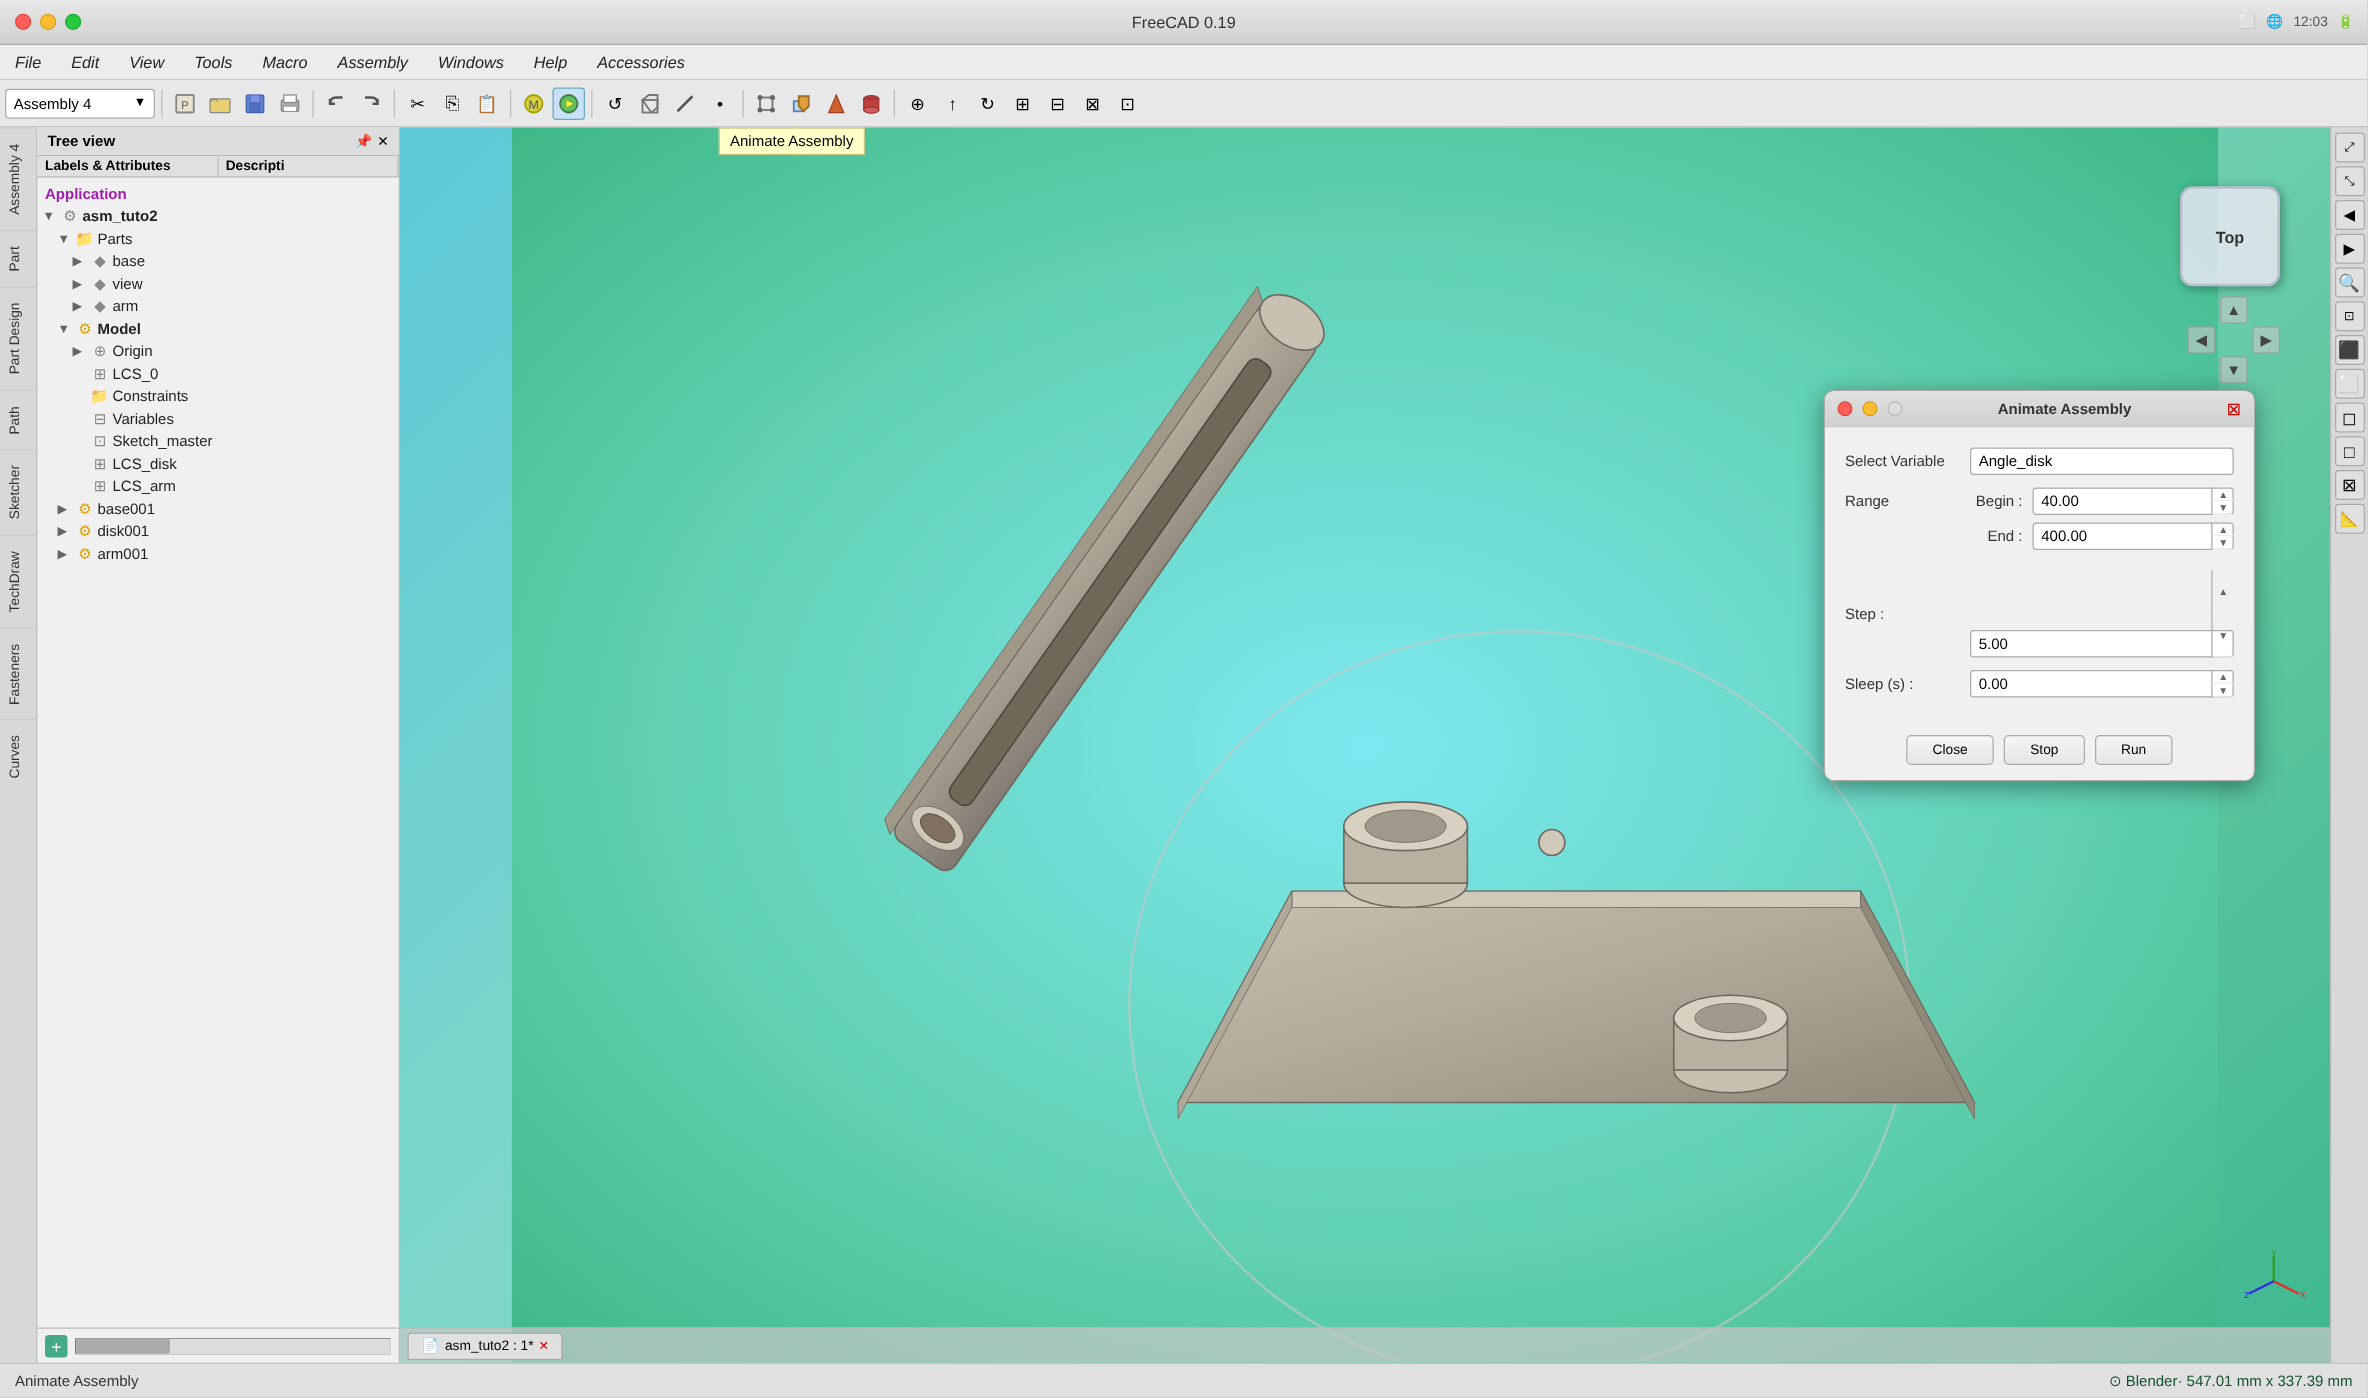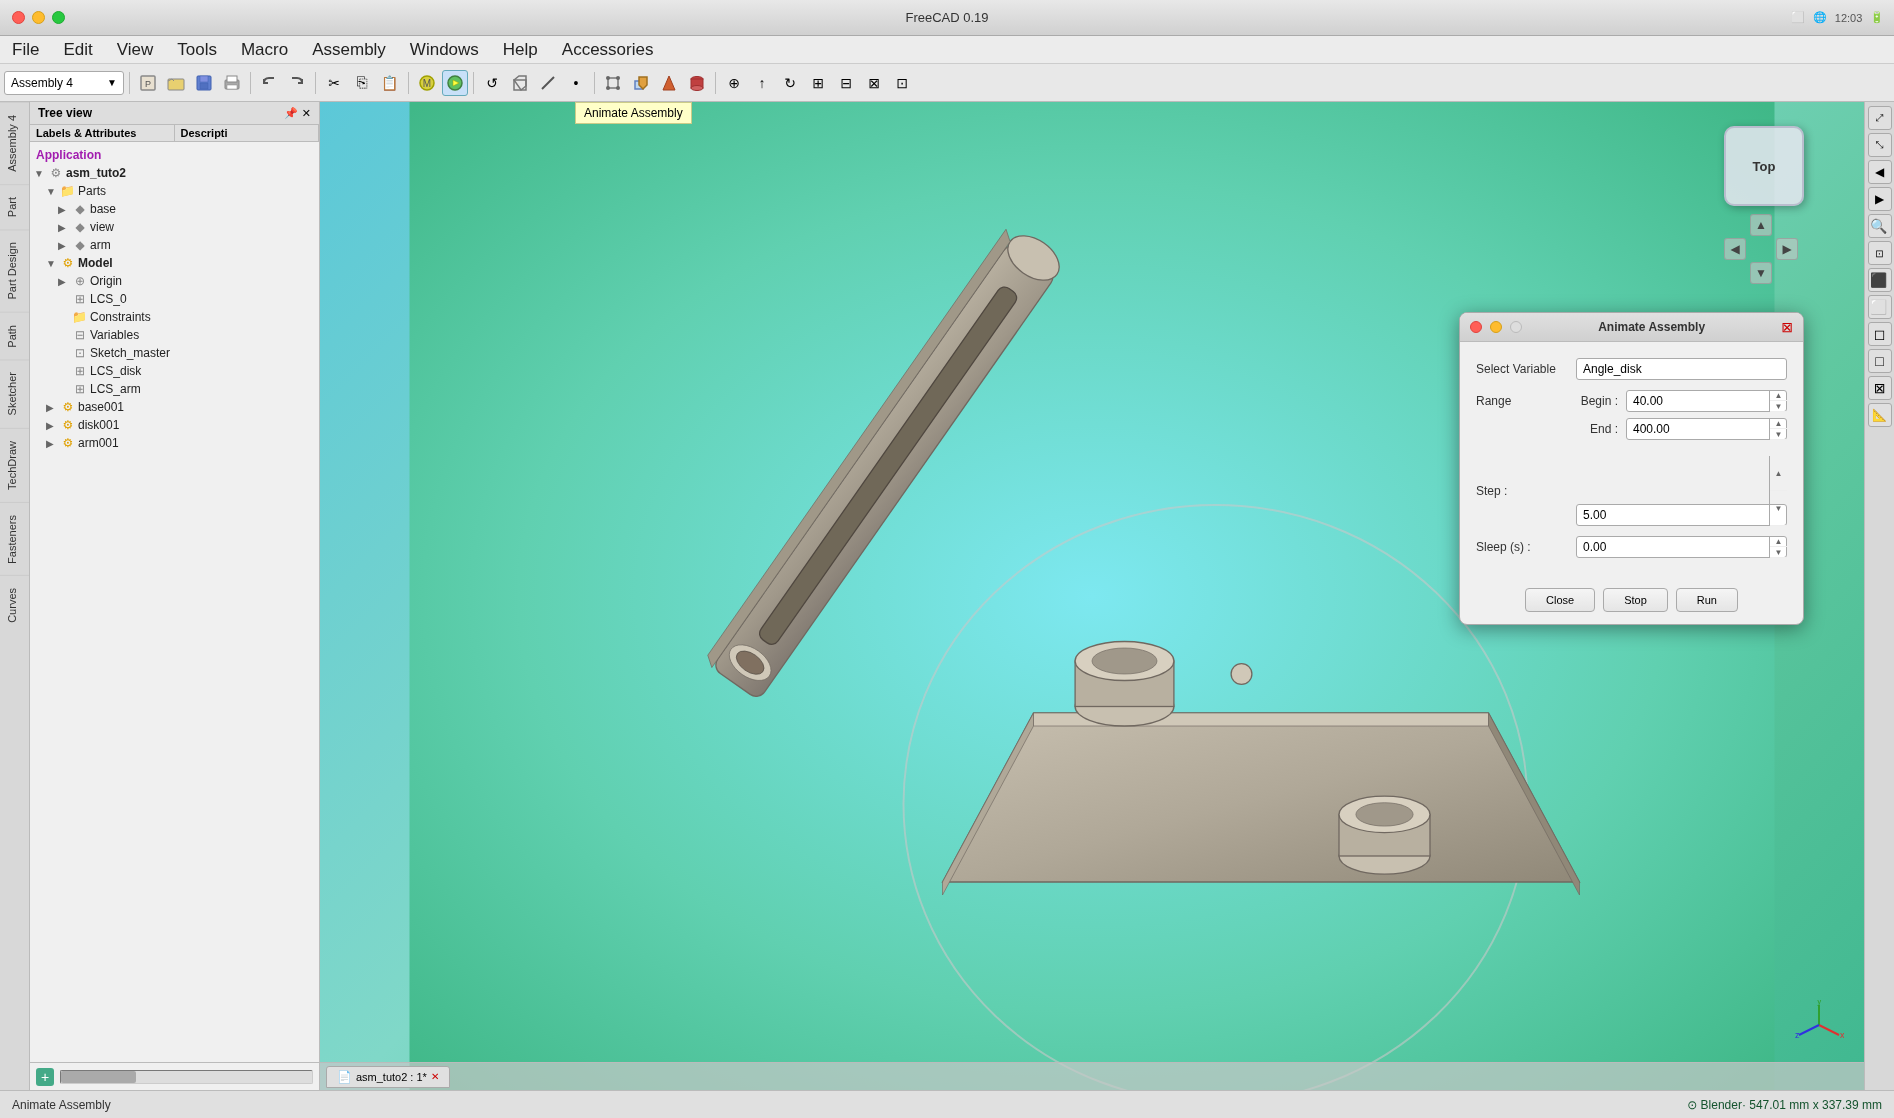--- a/index.html
+++ b/index.html
@@ -10,21 +10,21 @@
     #titlebar .traffic-lights { position: absolute; left: 12px; display: flex; gap: 7px; }
     .tl { width: 13px; height: 13px; border-radius: 50%; cursor: pointer; }
     .tl-red { background: #ff5f57; border: 1px solid #e0443e; }
     .tl-yellow { background: #febc2e; border: 1px solid #d6a01a; }
     .tl-green { background: #28c840; border: 1px solid #1dac30; }
     #titlebar .title { font-size: 13px; font-weight: 400; color: #333; }
     #titlebar .right-icons { position: absolute; right: 10px; display: flex; gap: 8px; align-items: center; color: #555; font-size: 11px; }
 
     
     #menubar { height: 28px; background: #ececec; display: flex; align-items: center; padding: 0 8px; border-bottom: 1px solid #ccc; gap: 16px; }
-    .menu-item { font-size: 17px; color: #222; cursor: pointer; padding: 2px 4px; }
+    .menu-item { font-size: 13px; color: #222; cursor: pointer; padding: 2px 4px; font-style: italic; }
 
     
     #toolbar { height: 38px; background: #e8e8e8; display: flex; align-items: center; padding: 0 4px; border-bottom: 1px solid #bbb; gap: 2px; overflow: hidden; }
     .tb-dropdown { background: white; border: 1px solid #aaa; border-radius: 3px; padding: 2px 6px; font-size: 12px; display: flex; align-items: center; gap: 4px; cursor: pointer; height: 24px; min-width: 120px; }
     .tb-btn { width: 26px; height: 26px; background: transparent; border: 1px solid transparent; border-radius: 3px; cursor: pointer; display: flex; align-items: center; justify-content: center; font-size: 14px; }
     .tb-sep { width: 1px; height: 22px; background: #bbb; margin: 0 3px; }
 
     
     #main { display: flex; height: calc(1118px - 36px - 28px - 38px - 28px); }
 
@@ -85,21 +85,21 @@
     .range-row { display: flex; align-items: center; margin-bottom: 6px; }
     .range-label { width: 50px; font-size: 12px; color: #333; text-align: right; padding-right: 8px; }
     .range-input-wrap { flex: 1; display: flex; align-items: center; position: relative; }
     #dialog-buttons { display: flex; gap: 8px; justify-content: center; padding: 8px 16px 12px; }
     .dlg-btn { padding: 5px 20px; font-size: 11px; border: 1px solid #aaa; border-radius: 4px; cursor: pointer; background: linear-gradient(to bottom, #f5f5f5, #e5e5e5); }
 
     
     #toolbar-tooltip { position: absolute; top: 102px; left: 575px; background: #ffffc8; border: 1px solid #cccc88; padding: 3px 8px; font-size: 12px; z-index: 200; pointer-events: none; }
 
     
-    #nav-cube { position: absolute; top: 24px; right: 40px; width: 100px; height: 140px; display: flex; flex-direction: column; align-items: flex-start; }
+    #nav-cube { position: absolute; top: 47px; right: 40px; width: 100px; height: 140px; display: flex; flex-direction: column; align-items: flex-end; }
     #nav-cube-visual { width: 80px; height: 80px; position: relative; }
     .cube-face-top { width: 80px; height: 80px; background: rgba(255,255,255,0.3); border: 2px solid rgba(255,255,255,0.6); border-radius: 8px; display: flex; align-items: center; justify-content: center; font-size: 11px; font-weight: 600; color: #333; cursor: pointer; }
     #nav-arrows { display: flex; flex-direction: column; align-items: center; margin-top: 8px; }
     .nav-row { display: flex; gap: 4px; }
     .nav-arrow { width: 22px; height: 22px; background: rgba(200,200,200,0.6); border: 1px solid rgba(150,150,150,0.7); border-radius: 3px; display: flex; align-items: center; justify-content: center; font-size: 12px; cursor: pointer; color: #444; }
 
     
     #coord-axes { position: absolute; bottom: 40px; right: 20px; width: 50px; height: 50px; }
 
     

